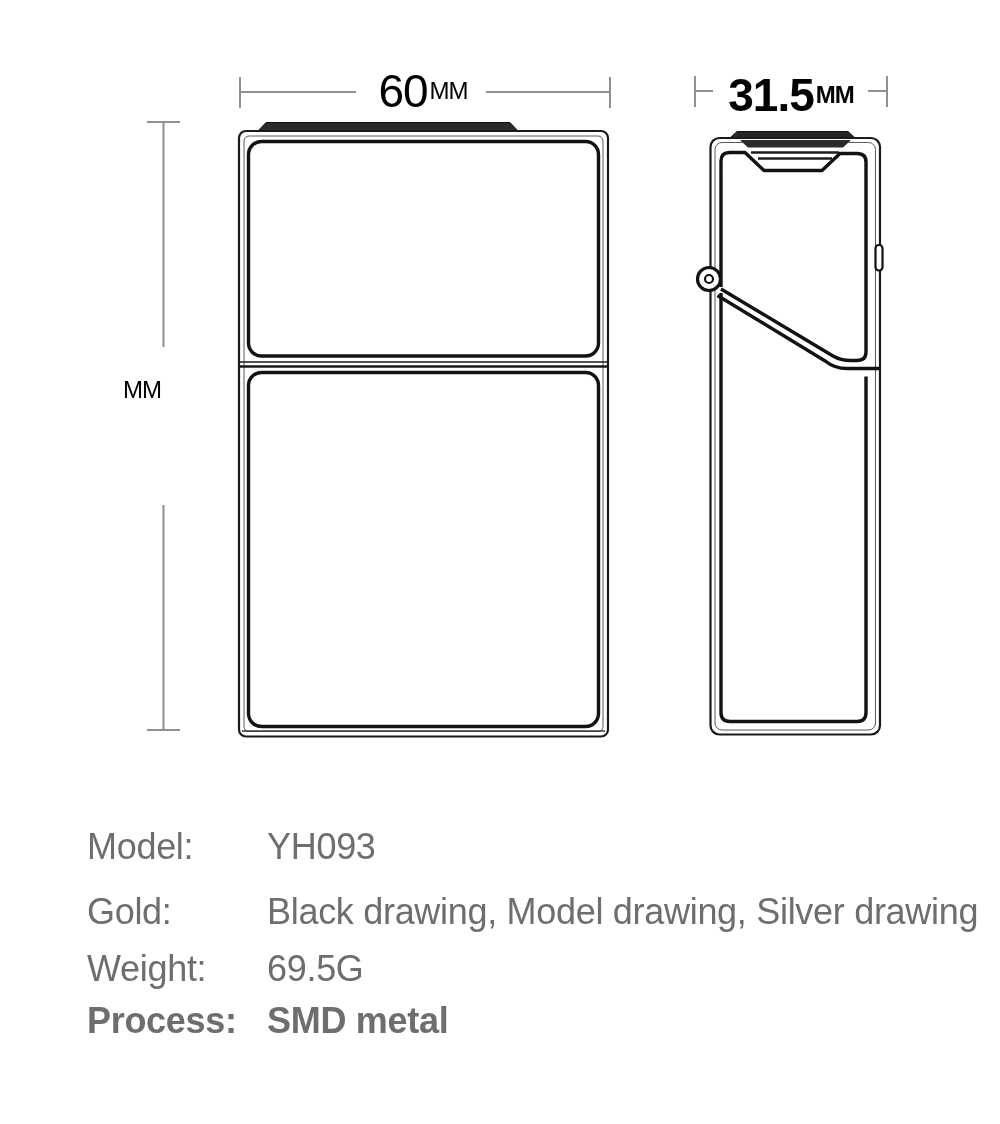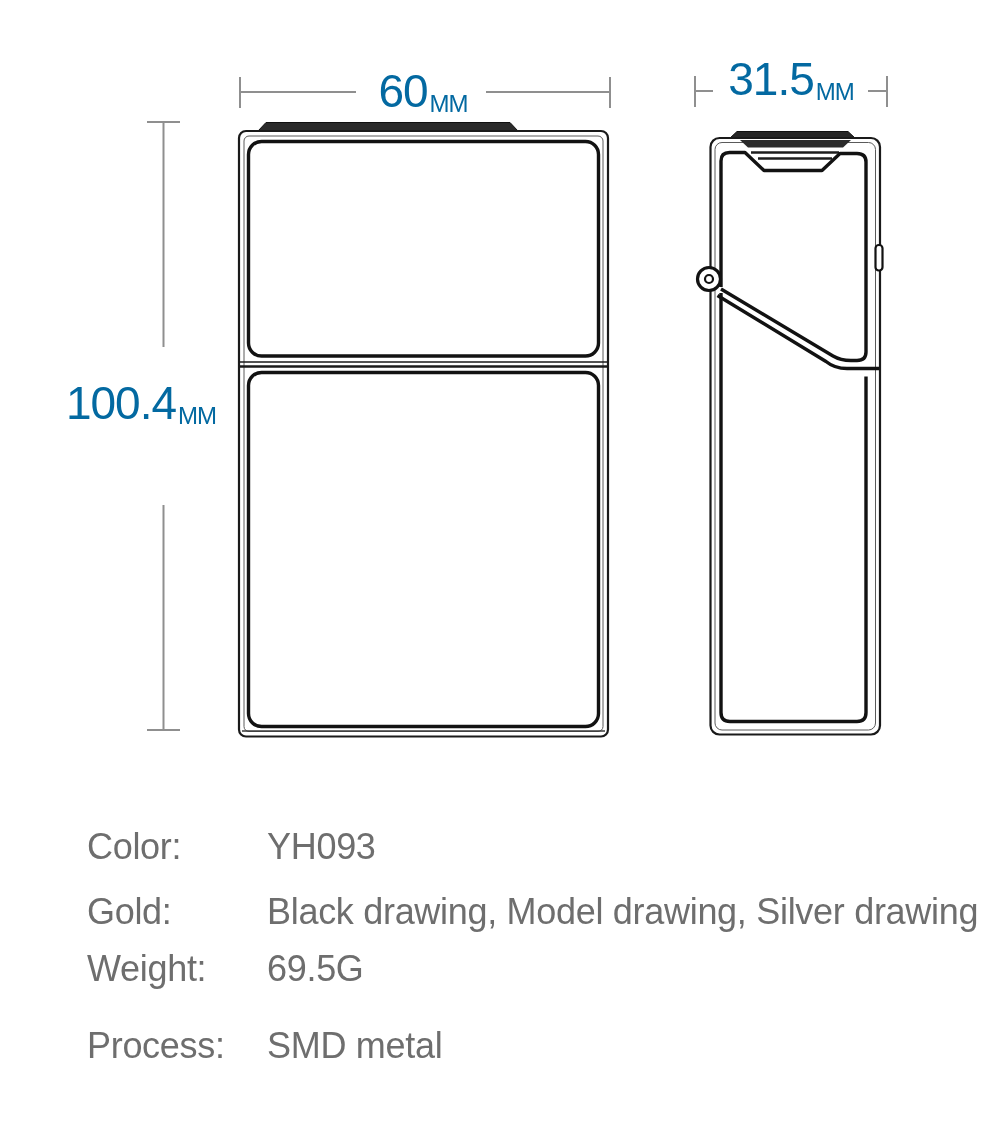--- a/index.html
+++ b/index.html
@@ -10,48 +10,48 @@
     background: #ffffff;
     font-family: "Liberation Sans", sans-serif;
     overflow: hidden;
   }
   .line-art { position: absolute; left: 0; top: 0; }
 
   
   .dim-label {
     position: absolute;
     display: flex;
-    align-items: flex-end;
+    align-items: center;
     justify-content: center;
-    color: #0369a1;
+    color: #000000;
     letter-spacing: -1px;
     white-space: nowrap;
   }
   .dim-label .dim-value { font-size: 46px; }
   .dim-label .dim-unit  { font-size: 24px; margin-left: 2px; }
 
   .dim-width-front { left: 338px; top: 64px;  width: 170px; }
-  .dim-width-side  { left: 701px; top: 52px;  width: 180px; }
+  .dim-width-side  { left: 701px; top: 68px;  width: 180px; font-weight: bold; }
   .dim-height      { left: 51px;  top: 376px; width: 180px; }
 
   
   .spec-row {
     position: absolute;
     left: 87px;
     width: 910px;
     color: #6e6e6e;
     font-size: 36px;
     letter-spacing: -0.3px;
     white-space: nowrap;
   }
   .spec-label { display: inline-block; width: 180px; }
   .spec-row-model   { top: 826px; }
   .spec-row-color   { top: 891px; }
   .spec-row-weight  { top: 948px; }
-  .spec-row-process { top: 1025px; }
+  .spec-row-process { top: 1000px; font-weight: bold; }
 </style>
 </head>
 <body>
 
 <div class="canvas">
 
   <svg class="line-art" width="1000" height="1124" viewBox="0 0 1000 1124">
 
     <g stroke="#8f8f8f" stroke-width="2">
       <line x1="240" y1="77" x2="240" y2="108"></line>
@@ -110,27 +110,26 @@
 
   <div class="dim-label dim-width-front">
     <span class="dim-value">60</span>
     <span class="dim-unit">MM</span>
   </div>
   <div class="dim-label dim-width-side">
     <span class="dim-value">31.5</span>
     <span class="dim-unit">MM</span>
   </div>
   <div class="dim-label dim-height">
-    <span class="dim-value">100.4</span>
     <span class="dim-unit">MM</span>
   </div>
 
   <div>
     <div class="spec-row spec-row-model">
-      <span class="spec-label">Color:</span><span class="spec-value">YH093</span>
+      <span class="spec-label">Model:</span><span class="spec-value">YH093</span>
     </div>
     <div class="spec-row spec-row-color">
       <span class="spec-label">Gold:</span><span class="spec-value">Black drawing, Model drawing, Silver drawing</span>
     </div>
     <div class="spec-row spec-row-weight">
       <span class="spec-label">Weight:</span><span class="spec-value">69.5G</span>
     </div>
     <div class="spec-row spec-row-process">
       <span class="spec-label">Process:</span><span class="spec-value">SMD metal</span>
     </div>

